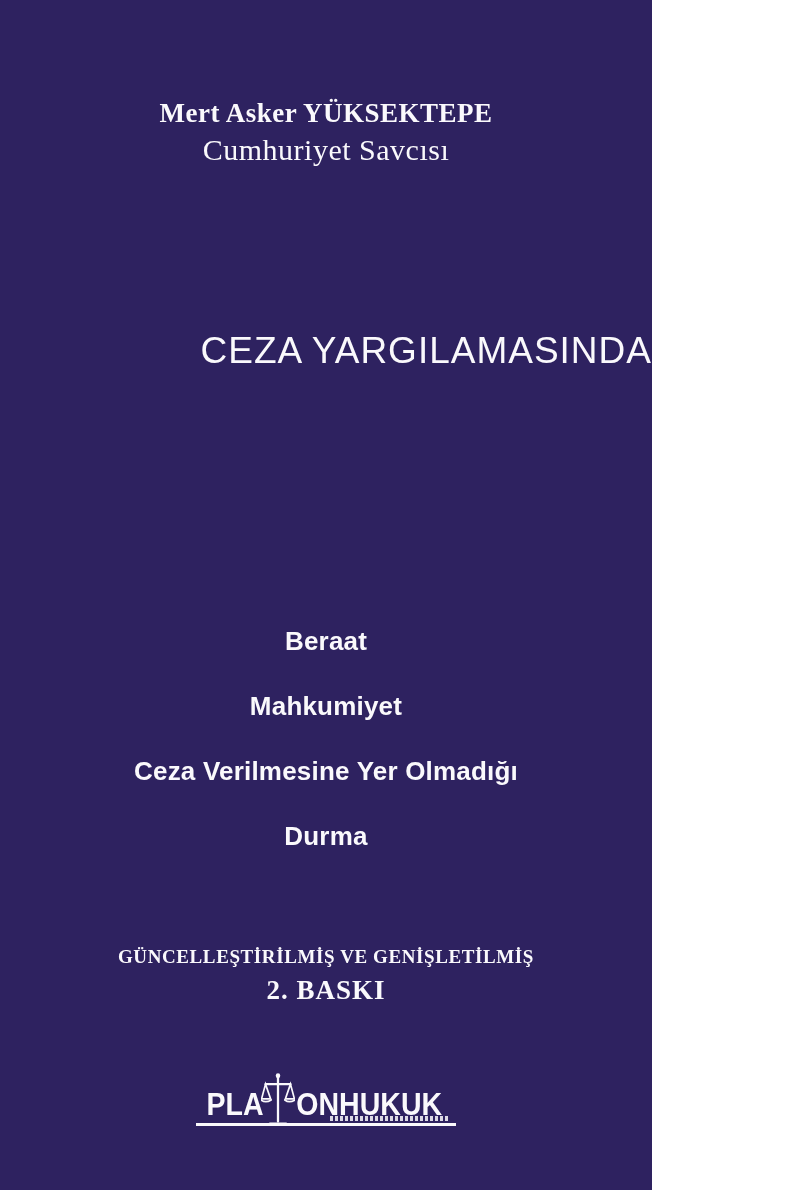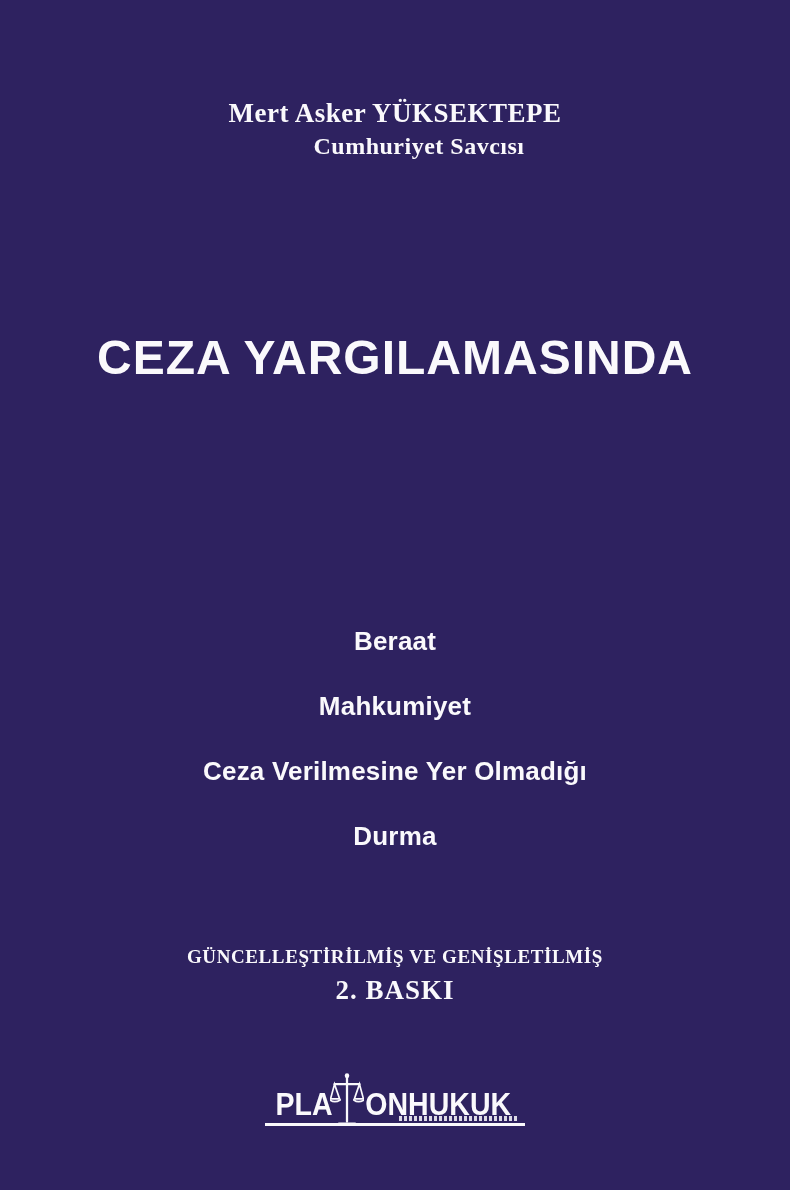--- a/index.html
+++ b/index.html
@@ -1,52 +1,52 @@
 <!DOCTYPE html>
 <html><head>
 <meta charset="utf-8">
 <style>
   * { margin: 0; padding: 0; box-sizing: border-box; }
   html, body { width: 800px; height: 1190px; }
   body { font-family: "Liberation Sans", sans-serif; }
 
   .cover {
     position: relative;
-    width: 790px;
+    width: 652px;
     height: 1190px;
     background: #2e2260;
     color: #faf9fc;
     overflow: hidden;
   }
 
   .centered { position: absolute; left: 0; width: 100%; text-align: center; }
 
   
   .author-name {
     top: 98px;
     font-family: "Liberation Serif", serif;
     font-weight: bold;
     font-size: 27px;
     letter-spacing: 0.5px;
   }
   .author-role {
     top: 133px;
     font-family: "Liberation Serif", serif;
-    font-weight: bold;
-    font-size: 24px;
+    font-weight: normal;
+    font-size: 30px;
     letter-spacing: 0.5px;
-    margin-left: 24px;
   }
 
   
   .title-kicker {
     top: 330px;
-    font-weight: bold;
-    font-size: 48px;
+    font-weight: normal;
+    font-size: 37px;
     letter-spacing: 1px;
+    text-align: right;
   }
   .title-main {
     top: 398px;
     font-weight: bold;
     font-size: 63px;
     letter-spacing: 1px;
     white-space: nowrap;
   }
   .title-main .connector {
     font-size: 42px;

